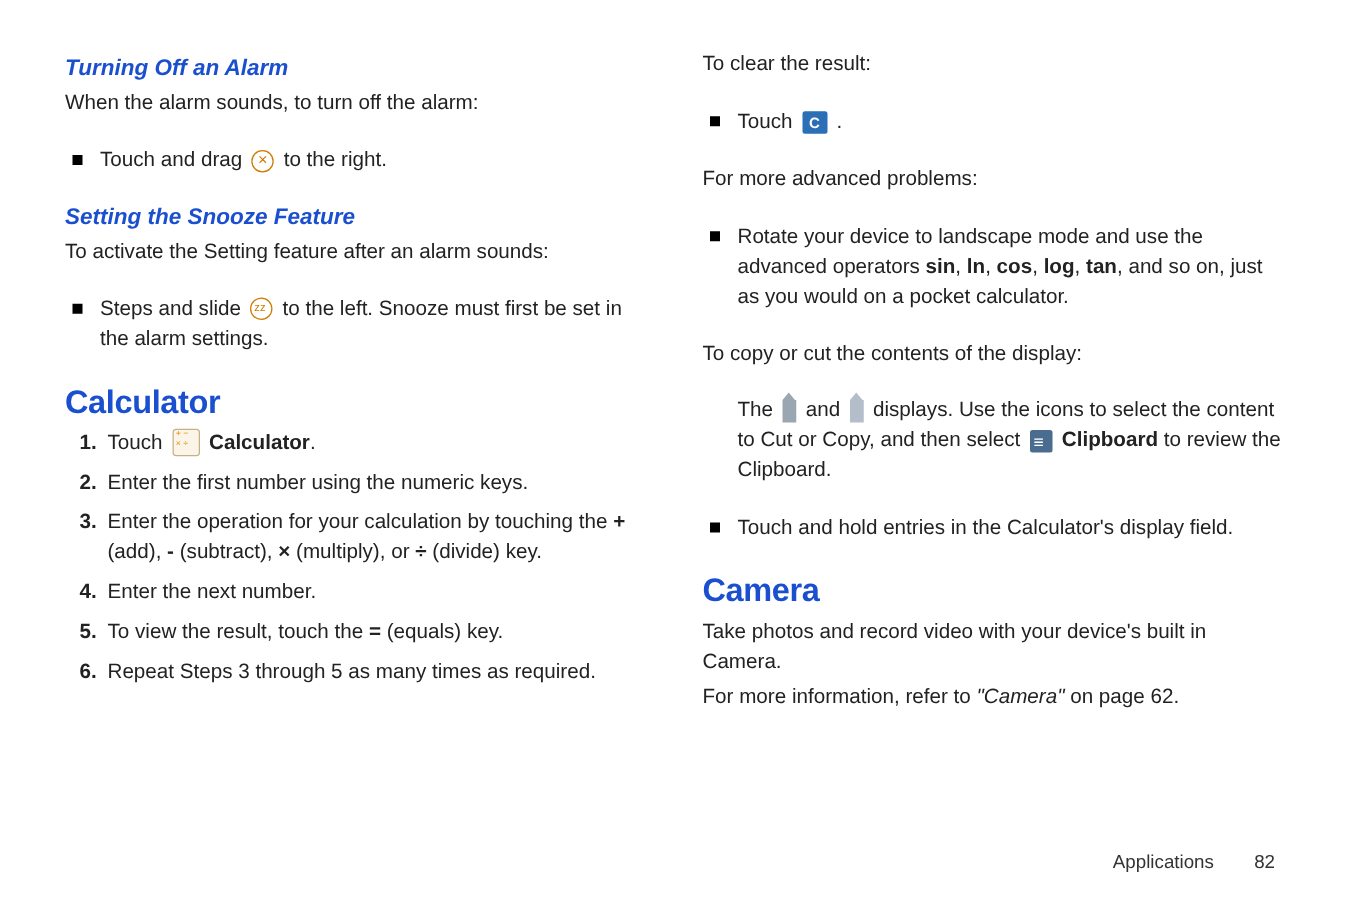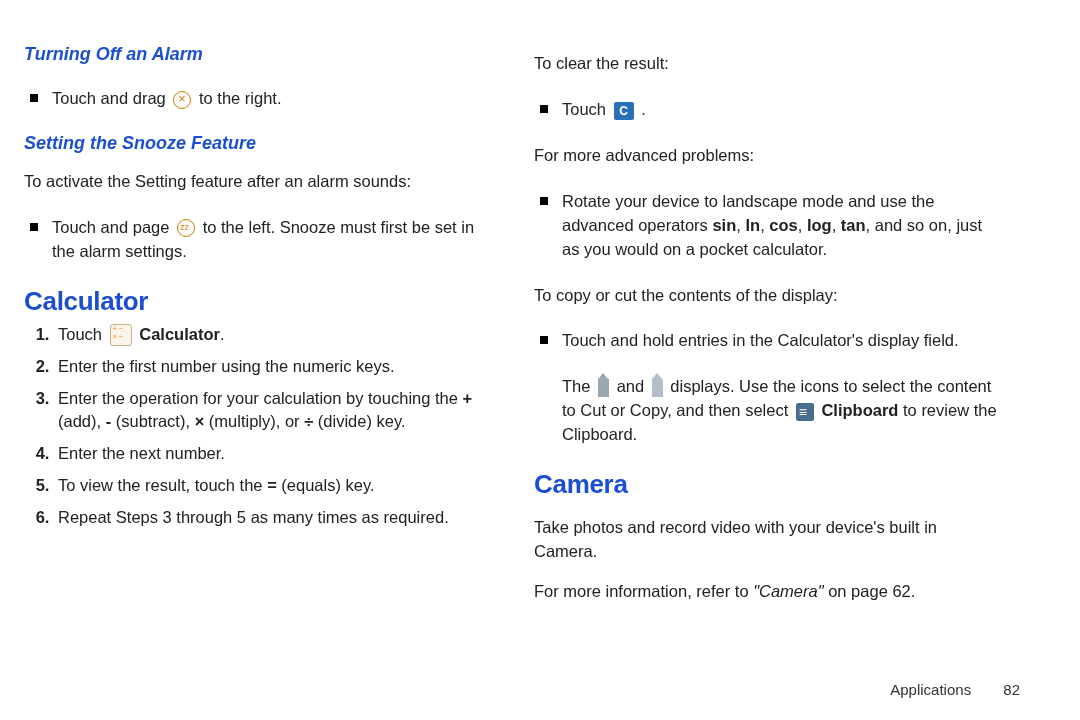--- a/index.html
+++ b/index.html
@@ -7,22 +7,23 @@
     padding: 0;
     width: 1080px;
     height: 720px;
     font-family: Arial, Helvetica, sans-serif;
     color: #222;
     position: relative;
     background: #fff;
   }
   .page {
     display: flex;
-    padding: 36px 48px 20px 24px;
+    padding: 36px 48px 20px 40px;
     gap: 40px;
+    justify-content: flex-end;
   }
   .col {
     width: 470px;
   }
   h3.sub {
     font-style: italic;
     font-weight: bold;
     color: #1a4fcf;
     font-size: 18px;
     margin: 8px 0 6px 0;
@@ -31,21 +32,21 @@
     font-weight: 800;
     color: #1a4fcf;
     font-size: 26px;
     margin: 14px 0 6px 0;
     letter-spacing: -0.3px;
   }
   p.body, li {
     font-size: 16.5px;
     line-height: 1.45;
   }
-  p.body { margin: 16px 0; }
+  p.body { margin: 4px 0; }
   ul.square {
     list-style: none;
     padding-left: 28px;
     margin: 6px 0;
   }
   ul.square > li {
     position: relative;
     margin: 22px 0;
   }
   ul.square > li::before {
@@ -176,33 +177,34 @@
   }
   .footer .pg { margin-left: 28px; text-align: right; }
 </style>
 </head>
 <body>
 
 <div class="page">
 
   <div class="col" data-name="left-column">
     <h3 class="sub" data-name="heading-turning-off-alarm">Turning Off an Alarm</h3>
+    <p class="body" data-name="p-alarm-off">When the alarm sounds, to turn off the alarm:</p>
     <ul class="square">
       <li data-name="li-alarm-off">
         <span data-name="text">Touch and drag</span>
         <span class="icon icon-circle x" data-name="alarm-x-icon"></span>
         <span data-name="text">to the right.</span>
       </li>
     </ul>
 
     <h3 class="sub" data-name="heading-snooze">Setting the Snooze Feature</h3>
     <p class="body" data-name="p-snooze">To activate the Setting feature after an alarm sounds:</p>
     <ul class="square">
       <li data-name="li-snooze">
-        <span data-name="text">Touch and page</span>
+        <span data-name="text">Steps and slide</span>
         <span class="icon icon-circle zz" data-name="snooze-zz-icon"></span>
         <span data-name="text">to the left. Snooze must first be set in the alarm settings.</span>
       </li>
     </ul>
 
     <h2 class="main" data-name="heading-calculator">Calculator</h2>
     <ol class="num" data-name="calculator-steps">
       <li data-name="step-1">
         <span data-name="text">Touch</span>
         <span class="icon icon-calc" data-name="calculator-app-icon"></span>
@@ -231,31 +233,31 @@
 
     <p class="body" data-name="p-advanced">For more advanced problems:</p>
     <ul class="square">
       <li data-name="li-advanced">
         <span data-name="text">Rotate your device to landscape mode and use the advanced operators </span><span class="b" data-name="op-sin">sin</span>, <span class="b" data-name="op-ln">ln</span>, <span class="b" data-name="op-cos">cos</span>, <span class="b" data-name="op-log">log</span>, <span class="b" data-name="op-tan">tan</span><span data-name="text">, and so on, just as you would on a pocket calculator.</span>
       </li>
     </ul>
 
     <p class="body" data-name="p-copy">To copy or cut the contents of the display:</p>
     <ul class="square">
-      <li data-name="li-copy-1">Touch and hold entries in the Calculator's display field.</li>
       <li data-name="li-copy-2" style="list-style:none; margin-left:-28px; padding-left:28px;">
         <span data-name="text">The</span>
         <span class="icon icon-handle" data-name="select-handle-left-icon"></span>
         <span data-name="text">and</span>
         <span class="icon icon-handle r" data-name="select-handle-right-icon"></span>
         <span data-name="text">displays. Use the icons to select the content to Cut or Copy, and then select</span>
         <span class="icon icon-clip" data-name="clipboard-icon"></span>
         <span class="b" data-name="clipboard-label">Clipboard</span>
         <span data-name="text">to review the Clipboard.</span>
       </li>
+      <li data-name="li-copy-1">Touch and hold entries in the Calculator's display field.</li>
     </ul>
 
     <style>ul.square > li[data-name="li-copy-2"]::before{display:none;}</style>
 
     <h2 class="main" data-name="heading-camera">Camera</h2>
     <p class="body" data-name="p-camera">Take photos and record video with your device's built in Camera.</p>
     <p class="body" data-name="p-camera-ref">
       <span data-name="text">For more information, refer to </span><span class="i" data-name="ref-italic">"Camera"</span><span data-name="text"> on page 62.</span>
     </p>
   </div>

